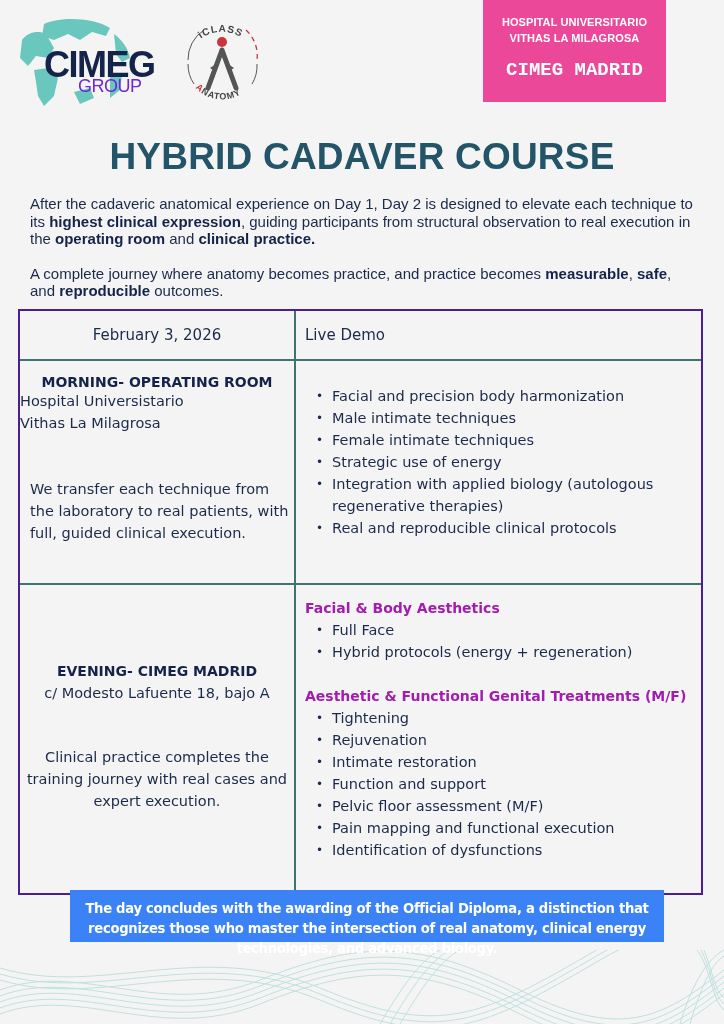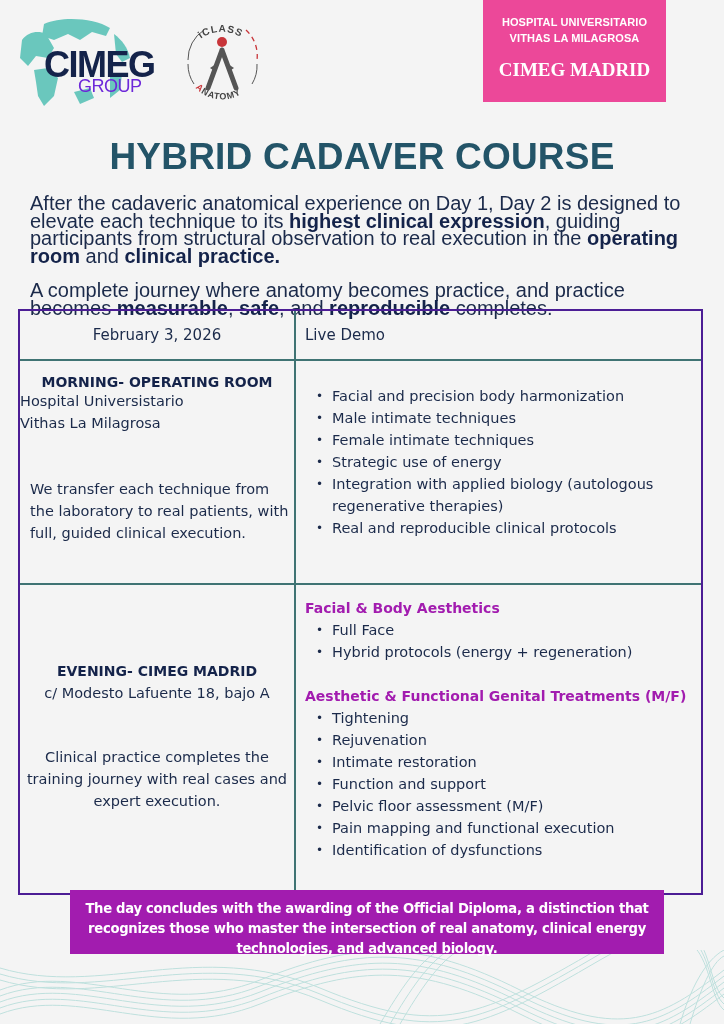--- a/index.html
+++ b/index.html
@@ -28,32 +28,32 @@
 
   .header-box {
     position: absolute; left: 483px; top: 0; width: 183px; height: 102px;
     background: #ec4899; color: #fff; text-align: center;
   }
   .header-box .hsub {
     font-family: "Liberation Sans", sans-serif; font-weight: bold;
     font-size: 11px; line-height: 16px; margin-top: 14px; letter-spacing: 0.1px;
   }
   .header-box .hmain {
-    font-family: Liberation Serif, serif; font-weight: bold;
+    font-family: Liberation Mono, monospace; font-weight: bold;
     font-size: 19px; margin-top: 13px;
   }
 
   .title {
     position: absolute; left: 0; top: 136px; width: 724px; text-align: center;
     font-family: "Liberation Sans", sans-serif; font-weight: bold;
     font-size: 37px; color: #235468; letter-spacing: 0.2px;
   }
   .intro {
     position: absolute; left: 30px; top: 195px; width: 670px;
-    font-family: "Liberation Sans", sans-serif; font-size: 20px; line-height: 17.5px; color: #1b2a4a;
+    font-family: "Liberation Sans", sans-serif; font-size: 15px; line-height: 17.5px; color: #1b2a4a;
   }
   .intro b { color: #14234a; }
   .intro p + p { margin-top: 17px; }
 
   .course-table {
     position: absolute; left: 18px; top: 309px; width: 685px; height: 586px;
     border: 2px solid #4c1d95;
   }
   .col-div { position: absolute; left: 274px; top: 0; width: 2px; height: 100%; background: #3f7373; }
   .row-div { position: absolute; left: 0; width: 100%; height: 2px; background: #3f7373; }
@@ -75,22 +75,22 @@
   .evening-left { left: 0; top: 274px; width: 274px; height: 310px; text-align: center; }
   .e-head { margin-top: 75px; font-weight: bold; font-size: 14px; color: #14234a; line-height: 22px; }
   .e-loc { font-size: 14.5px; line-height: 22px; }
   .e-desc { margin-top: 42px; font-size: 14.5px; line-height: 22px; }
 
   .evening-right { left: 285px; top: 286px; width: 395px; }
   .sec-head { font-weight: bold; font-size: 14px; color: #a21caf; line-height: 22px; }
   .sec-gap { height: 22px; }
 
   .banner {
-    position: absolute; left: 70px; top: 890px; width: 594px; height: 64px;
-    background: #a21caf; color: #fff; text-align: center; z-index: 2;
+    position: absolute; left: 70px; top: 890px; width: 594px; height: 52px;
+    background: #3b82f6; color: #fff; text-align: center; z-index: 2;
     font-family: "DejaVu Sans", sans-serif; font-weight: bold;
     font-size: 13.2px; line-height: 20px; padding-top: 9px; letter-spacing: -0.3px;
   }
 </style>
 </head>
 <body>
 
 <svg class="waves" viewBox="0 0 724 74" preserveAspectRatio="none">
   <g fill="none" stroke="#a8d8d4" stroke-width="1" opacity="0.7">
     <path d="M0 40 C 80 10, 160 70, 260 30 S 420 -10, 520 40 S 660 70, 724 20"></path>
@@ -146,21 +146,21 @@
     <div>HOSPITAL UNIVERSITARIO</div>
     <div>VITHAS LA MILAGROSA</div>
   </div>
   <div class="hmain">CIMEG MADRID</div>
 </div>
 
 <h1 class="title">HYBRID CADAVER COURSE</h1>
 
 <div class="intro">
   <p id="intro-p1"><span>After the cadaveric anatomical experience on Day 1, Day 2 is designed to elevate each technique to its </span><b>highest clinical expression</b><span>, guiding participants from structural observation to real execution in the </span><b>operating room</b><span> and </span><b>clinical practice.</b></p>
-  <p id="intro-p2"><span> A complete journey where anatomy becomes practice, and practice becomes </span><b>measurable</b><span>, </span><b>safe</b><span>, and </span><b>reproducible</b><span> completes.</span></p>
+  <p id="intro-p2"><span> A complete journey where anatomy becomes practice, and practice becomes </span><b>measurable</b><span>, </span><b>safe</b><span>, and </span><b>reproducible</b><span> outcomes.</span></p>
 </div>
 
 <div class="course-table">
   <div class="col-div"></div>
   <div class="row-div" style="top:48px"></div>
   <div class="row-div" style="top:272px"></div>
 
   <div class="cell date-cell">February 3, 2026</div>
   <div class="cell demo-cell">Live Demo</div>
 

